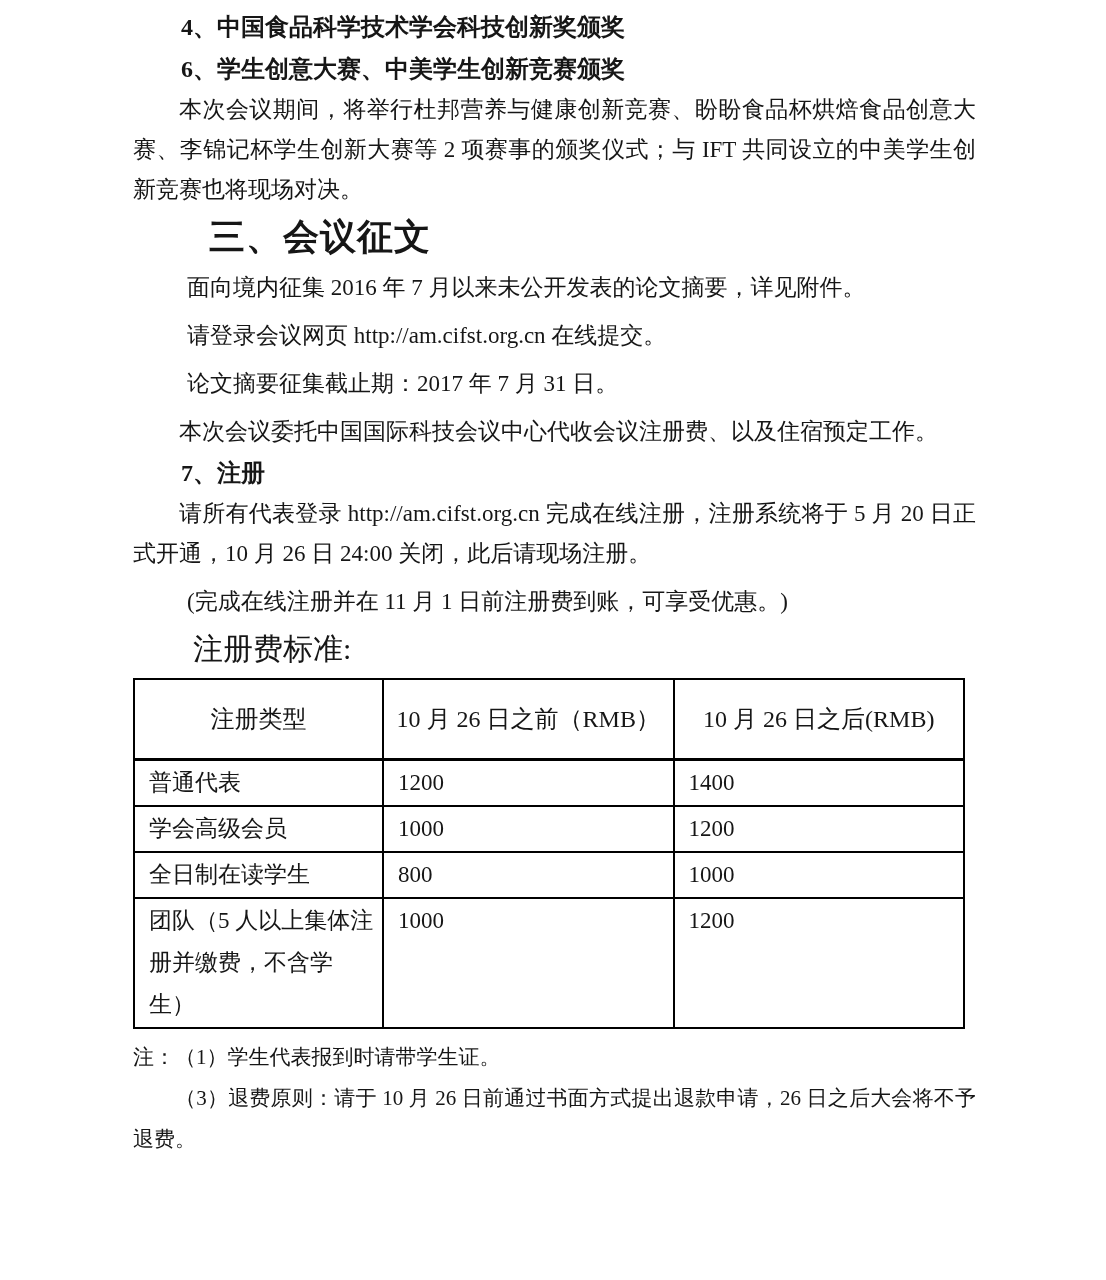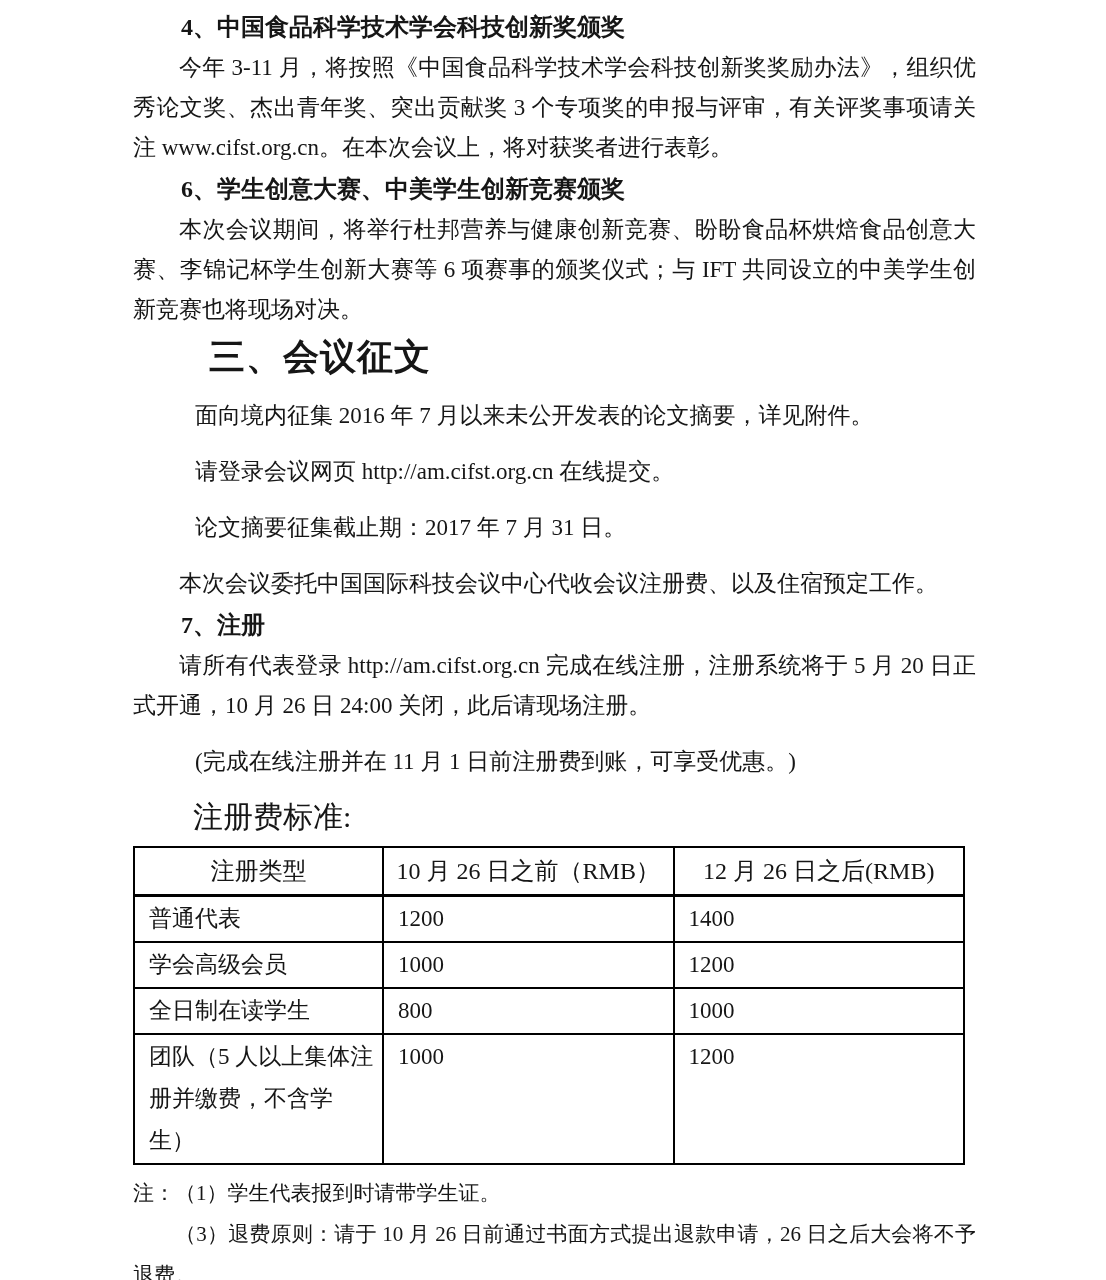--- a/index.html
+++ b/index.html
@@ -19,21 +19,21 @@
     color: #161616;
   }
   .p {
     margin: 0;
     font-size: 23px;
     line-height: 40px;
     text-align: justify;
     text-indent: 2em;
   }
   .p-nojust {
-    margin: 16px;
+    margin: 8px;
     font-size: 23px;
     line-height: 40px;
     text-indent: 2em;
   }
   .h-serif {
     margin: 0;
     font-size: 24px;
     font-weight: bold;
     line-height: 42px;
     text-indent: 2em;
@@ -63,21 +63,21 @@
   table.fee-table, .fee-table th, .fee-table td {
     border: 2px solid #000000;
   }
   .fee-table thead th {
     border-bottom-width: 3px;
     font-weight: normal;
     font-size: 24px;
     text-align: center;
     height: 42px;
     line-height: 30px;
-    padding: 2px 4px;
+    padding: 18px 4px;
     vertical-align: middle;
   }
   .fee-table td {
     vertical-align: top;
     line-height: 42px;
     padding: 1px 8px 1px 14px;
     text-align: left;
   }
   .fee-table tbody tr.row-normal td { height: 42px; }
   .fee-table tbody tr.row-tall td { height: 82px; }
@@ -96,24 +96,23 @@
   .note-indent {
     text-indent: 2em;
   }
 </style>
 </head>
 <body>
 
 <div class="page">
 
   <div class="h-serif">4、中国食品科学技术学会科技创新奖颁奖</div>
-  <p class="p">今年 3-11 月，将按照《中国食品科学技术学会科技创新奖奖励办法》，组织优秀论文奖、杰出青年奖、突出贡献奖 3 个专项奖的申报与评审，有关评奖事项请关注 www.cifst.org.cn。在本次会议上，将对获奖者进行表彰。</p>
 
   <div class="h-serif">6、学生创意大赛、中美学生创新竞赛颁奖</div>
-  <p class="p">本次会议期间，将举行杜邦营养与健康创新竞赛、盼盼食品杯烘焙食品创意大赛、李锦记杯学生创新大赛等 6 项赛事的颁奖仪式；与 IFT 共同设立的中美学生创新竞赛也将现场对决。</p>
+  <p class="p">本次会议期间，将举行杜邦营养与健康创新竞赛、盼盼食品杯烘焙食品创意大赛、李锦记杯学生创新大赛等 2 项赛事的颁奖仪式；与 IFT 共同设立的中美学生创新竞赛也将现场对决。</p>
 
   <div class="h-hei">三、会议征文</div>
   <p class="p-nojust">面向境内征集 2016 年 7 月以来未公开发表的论文摘要，详见附件。</p>
   <p class="p-nojust">请登录会议网页 http://am.cifst.org.cn 在线提交。</p>
   <p class="p-nojust">论文摘要征集截止期：2017 年 7 月 31 日。</p>
 
   <p class="p">本次会议委托中国国际科技会议中心代收会议注册费、以及住宿预定工作。</p>
 
   <div class="h-serif">7、注册</div>
   <p class="p">请所有代表登录 http://am.cifst.org.cn 完成在线注册，注册系统将于 5 月 20 日正式开通，10 月 26 日 24:00 关闭，此后请现场注册。</p>
@@ -123,21 +122,21 @@
   <table class="fee-table">
     <colgroup>
       <col class="col-type">
       <col class="col-early">
       <col class="col-late">
     </colgroup>
     <thead>
       <tr>
         <th>注册类型</th>
         <th>10 月 26 日之前（RMB）</th>
-        <th>12 月 26 日之后(RMB)</th>
+        <th>10 月 26 日之后(RMB)</th>
       </tr>
     </thead>
     <tbody>
       <tr class="row-normal">
         <td>普通代表</td>
         <td>1200</td>
         <td>1400</td>
       </tr>
       <tr class="row-normal">
         <td>学会高级会员</td>

